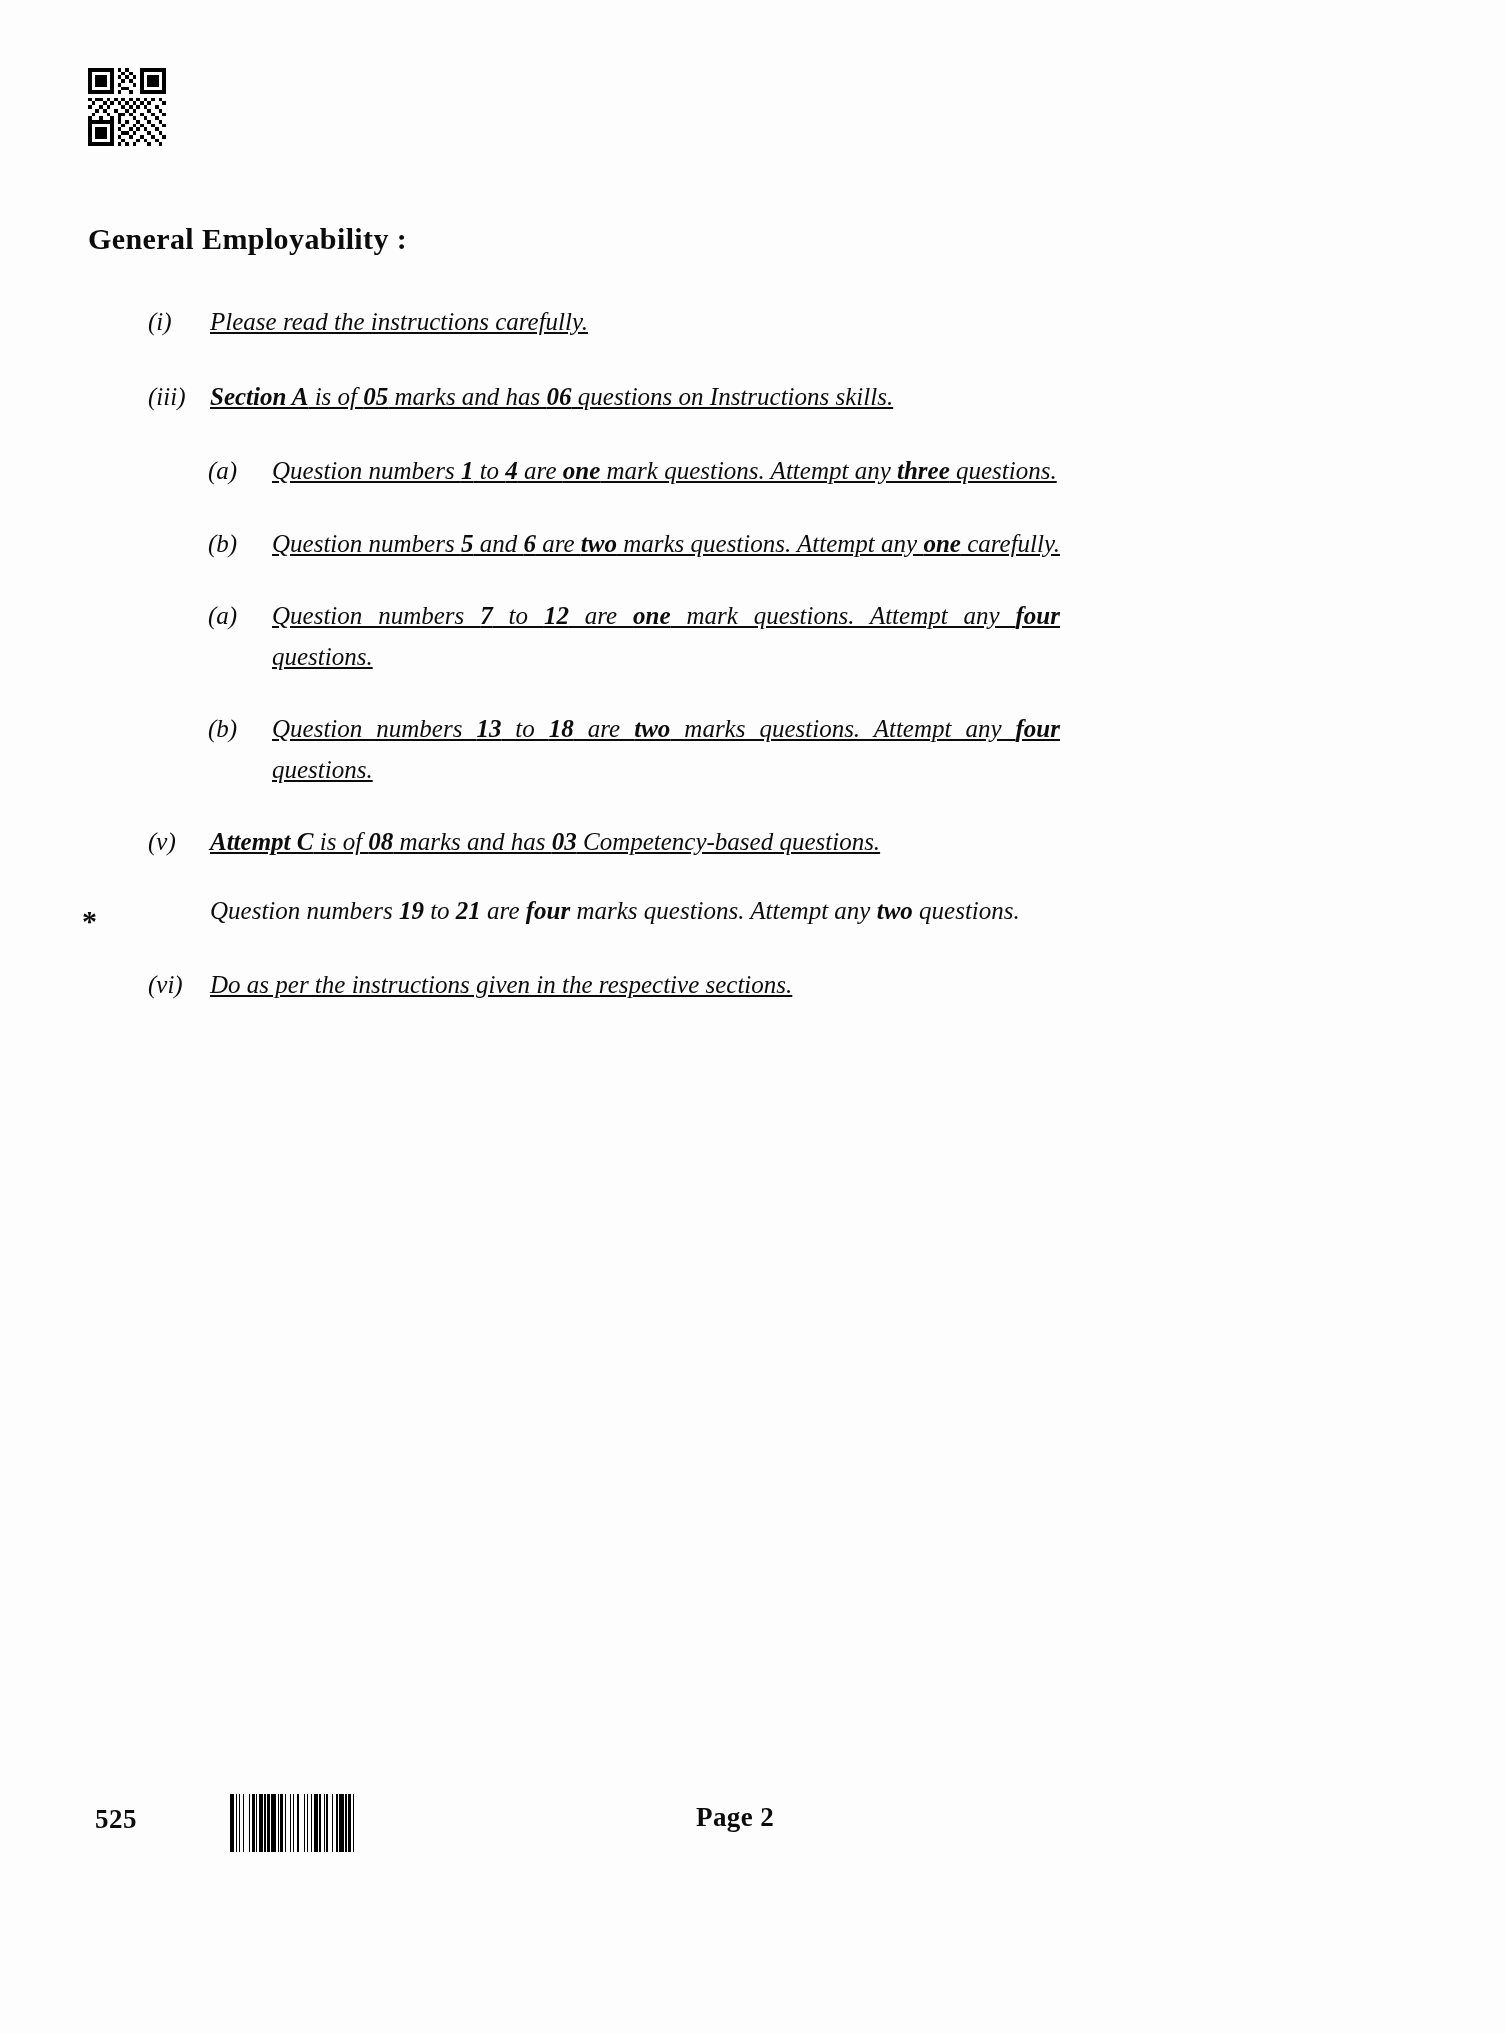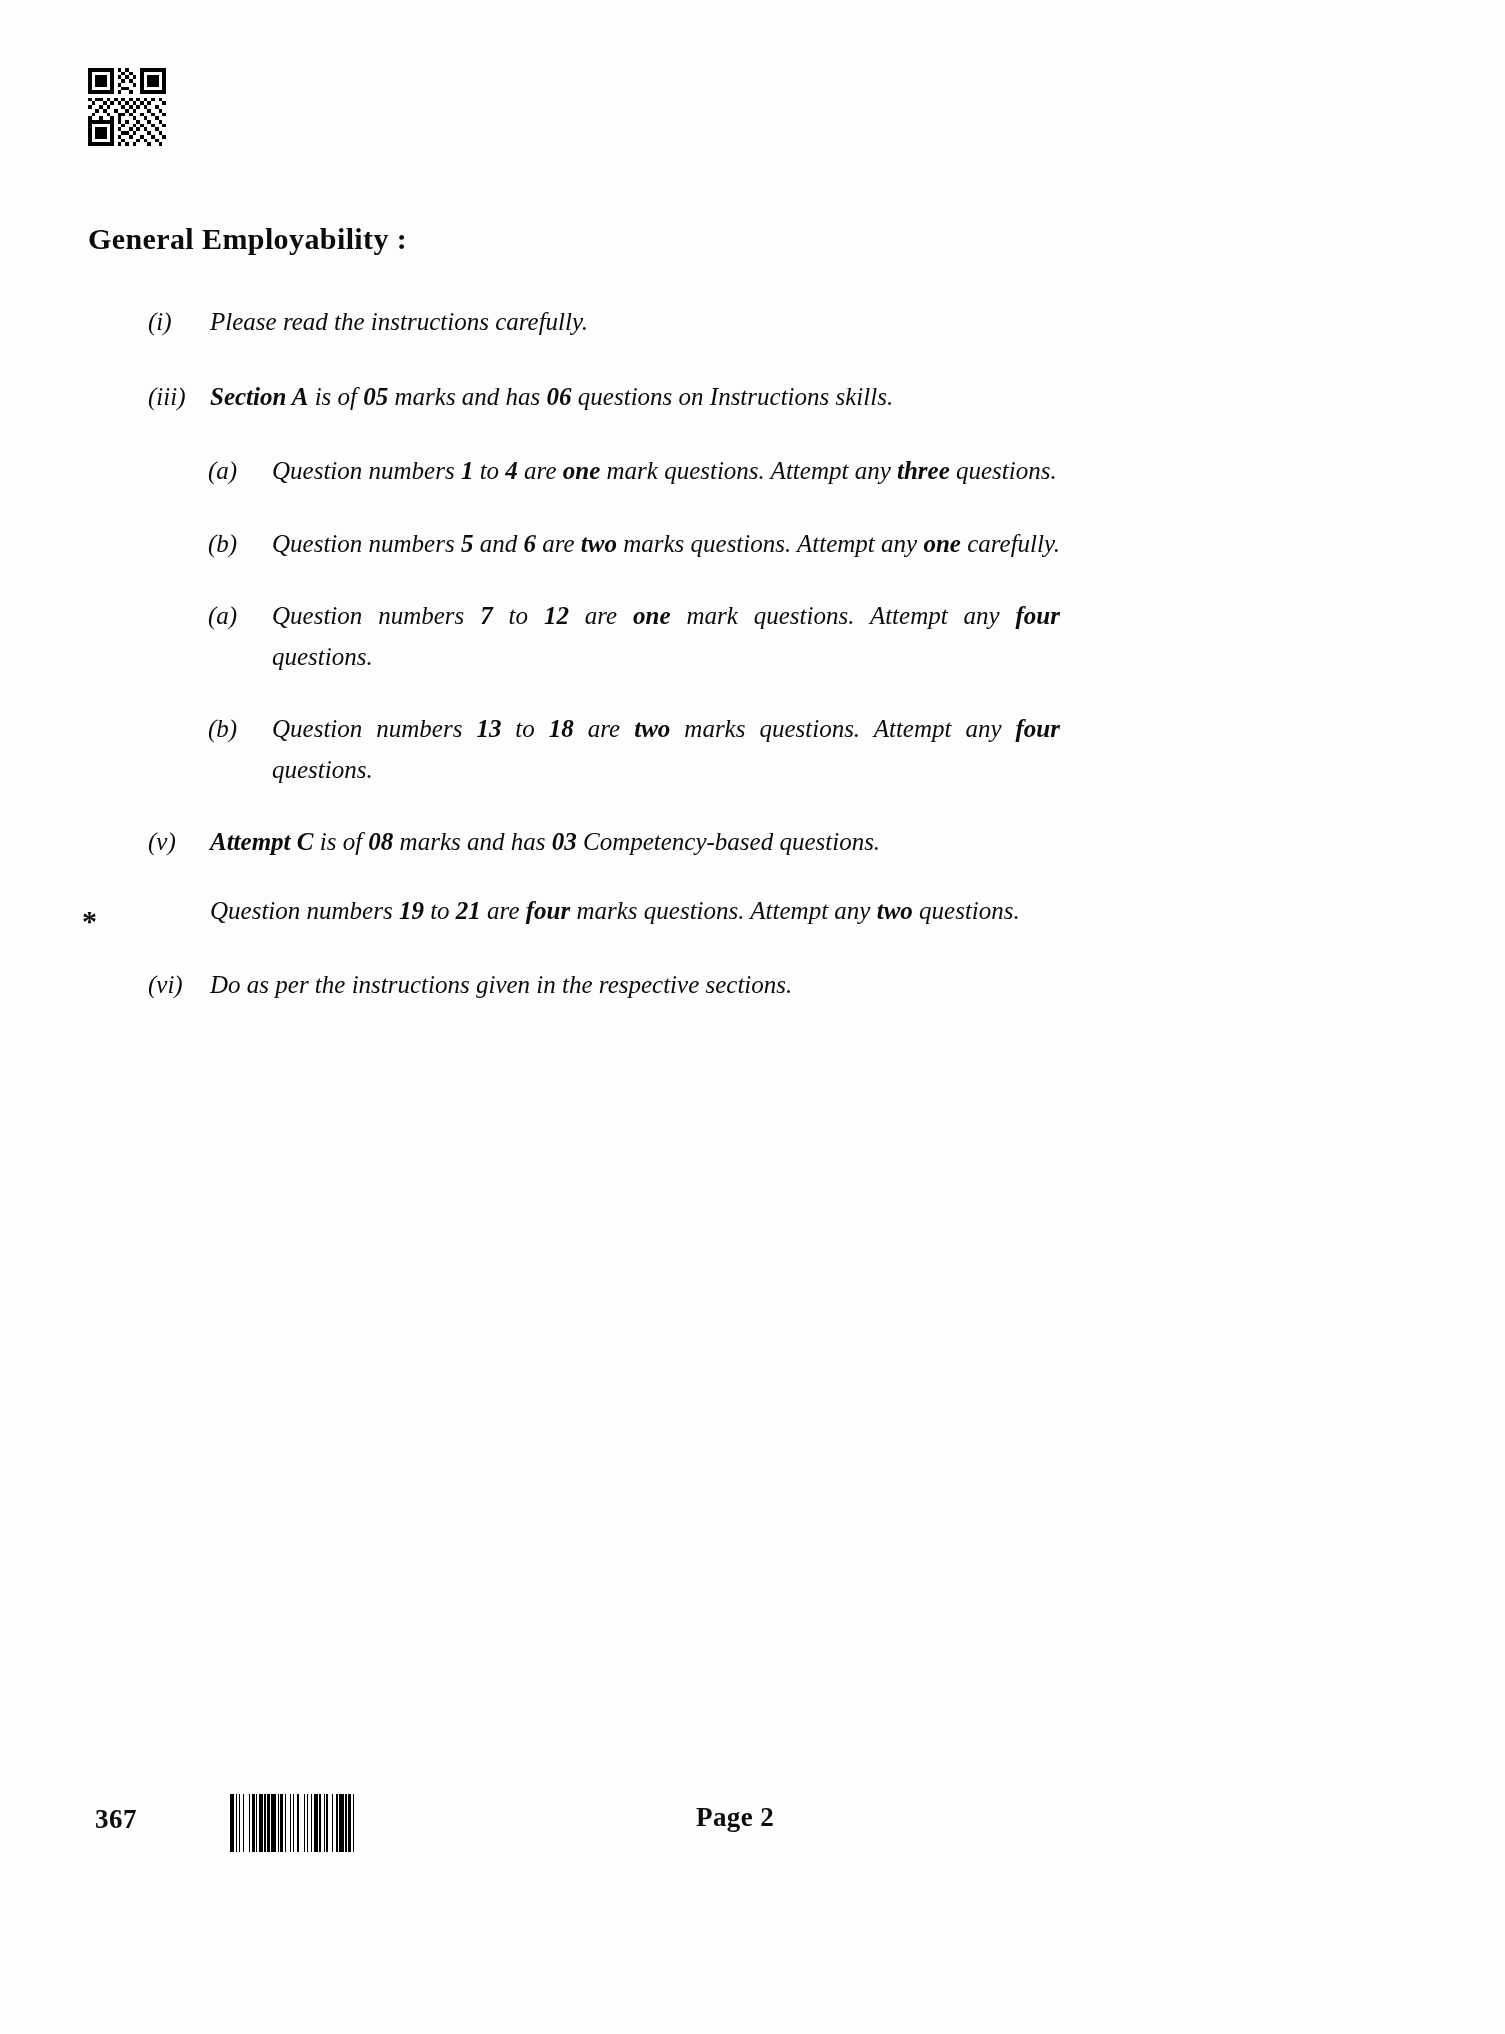--- a/index.html
+++ b/index.html
@@ -72,20 +72,21 @@
   .marker.w-rom { width: 62px; }
   .marker.w-alpha { width: 64px; }
 
   .body-text {
     flex: 1 1 auto;
     font-style: italic;
     font-size: 25px;
     line-height: 1.62;
     text-align: justify;
     text-justify: inter-word;
+    text-decoration: underline;
   }
   .body-text.nojust { text-align: left; }
 
   .body-text b {
     font-weight: bold;
     font-style: italic;
   }
 
   
   .cont {
@@ -321,21 +322,21 @@
         <div class="body-text"><b>Attempt C</b><span> is of </span><b>08</b><span> marks and has </span><b>03</b><span> Competency-based questions.</span></div>
       </div>
       <div class="cont"><span>Question numbers </span><b>19</b><span> to </span><b>21</b><span> are </span><b>four</b><span> marks questions. Attempt any </span><b>two</b><span> questions.</span></div>
       <div class="item">
         <div class="marker w-rom">(vi)</div>
         <div class="body-text nojust"><span>Do as per the instructions given in the respective sections.</span></div>
       </div>
     </div>
 
   <div class="footer">
-    <div class="footer-code">367</div>
+    <div class="footer-code">525</div>
 
     <div class="barcode" id="barcode-root">
         <i style="width: 4px; background: rgb(0, 0, 0);"></i>
         <i style="width: 2px; background: transparent;"></i>
         <i style="width: 1px; background: rgb(0, 0, 0);"></i>
         <i style="width: 2px; background: transparent;"></i>
         <i style="width: 1px; background: rgb(0, 0, 0);"></i>
         <i style="width: 3px; background: transparent;"></i>
         <i style="width: 1px; background: rgb(0, 0, 0);"></i>
         <i style="width: 5px; background: transparent;"></i>

